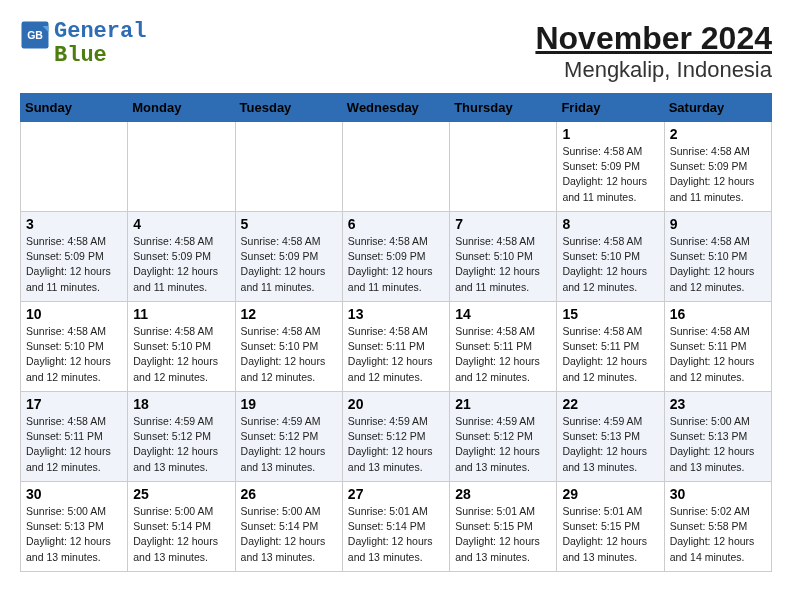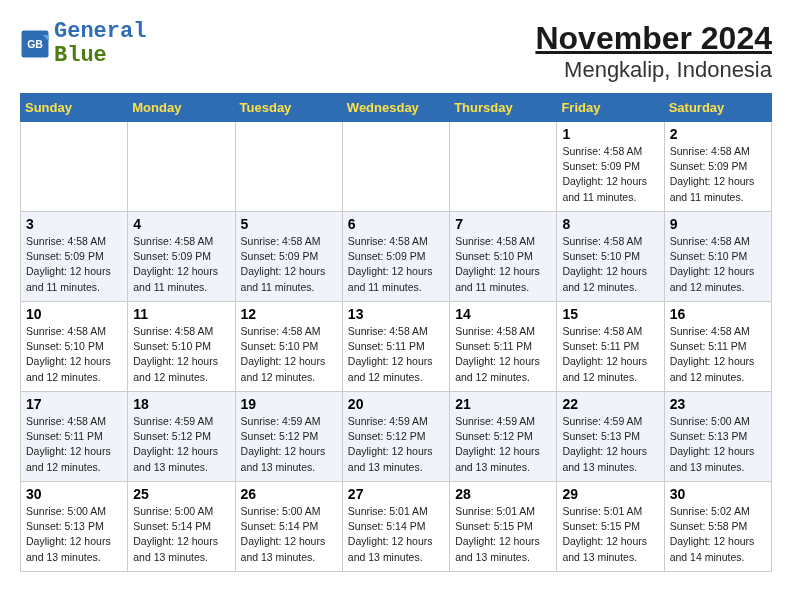--- a/index.html
+++ b/index.html
@@ -11,21 +11,21 @@
       padding: 20px;
     }
     .header {
       display: flex;
       justify-content: space-between;
       align-items: flex-start;
       margin-bottom: 10px;
     }
     .logo {
       display: flex;
-      align-items: center;
+      align-items: flex-start;
       gap: 4px;
     }
     .logo-text {
       font-size: 22px;
       font-weight: bold;
       color: #1a1a1a;
       line-height: 1.1;
       font-family: Liberation Mono, monospace;
     }
     .logo-text span {
@@ -48,21 +48,21 @@
       font-size: 22px;
       color: #333;
     }
     table {
       width: 100%;
       border-collapse: collapse;
       font-size: 11px;
     }
     thead th {
       background: #2e6db4;
-      color: #fde047;
+      color: #000000;
       padding: 6px 4px;
       text-align: left;
       font-size: 13px;
       font-weight: bold;
       border: 1px solid #2e6db4;
     }
     tbody td {
       border: 1px solid #ccc;
       vertical-align: top;
       padding: 4px 5px;

